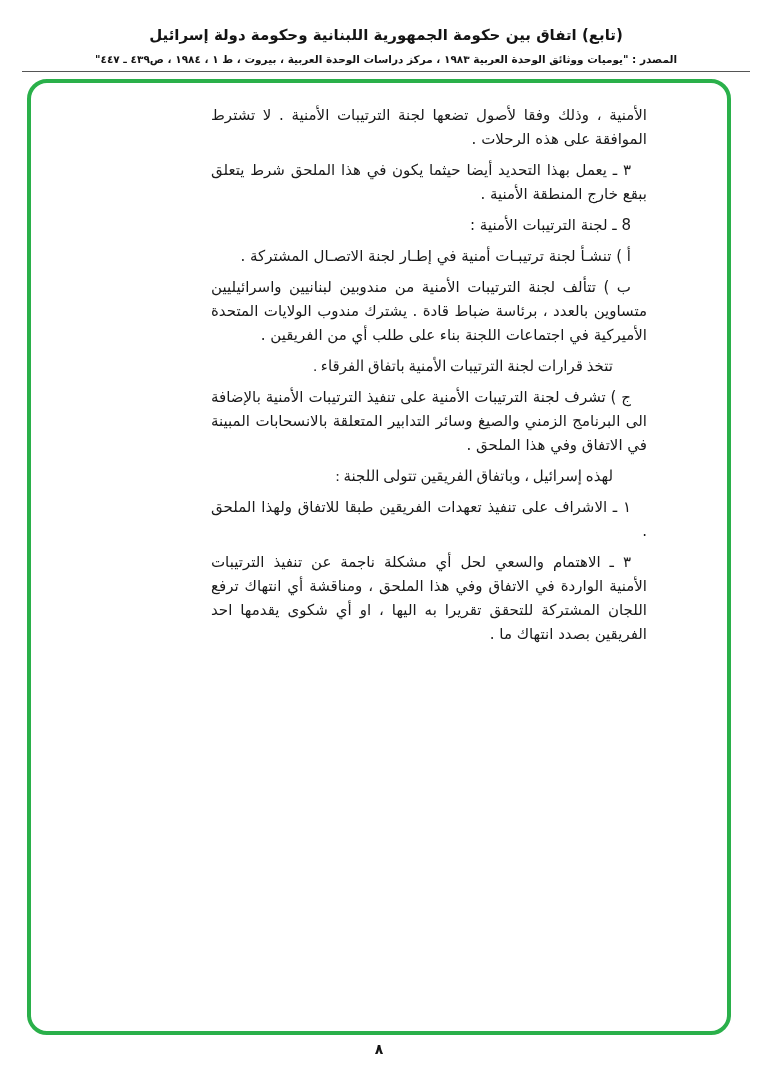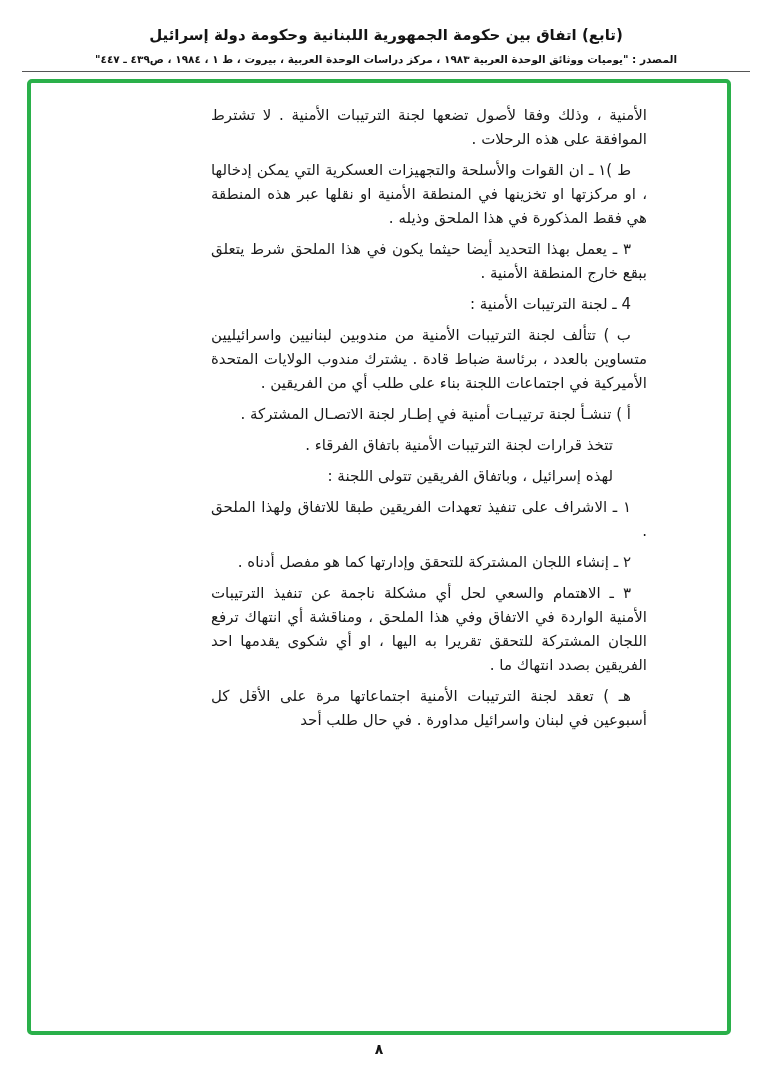--- a/index.html
+++ b/index.html
@@ -15,62 +15,60 @@
   .header { padding-top:26px; text-align:center; direction:rtl;padding-left:14px; }
   .doc-title { font-weight:bold; font-size:15px; letter-spacing:0; }
   .source-line { font-weight:bold; font-size:10.5px; margin-top:9px; padding:0 10px; }
   .divider { border:none; border-top:1.5px solid #555; margin:6px 8px 0 8px; }
 
   .frame {
     box-sizing:border-box;
     width:704px; height:956px;
     margin:7px auto 0 auto;
     border:4px solid #2ab04a;
-    border-radius:5px;
+    border-radius:20px;
     overflow:hidden;
     background:#fff;
   }
   .content {
     direction:rtl;
     text-align:justify;
     width:436px;
     margin:20px 80px 0 auto;
     font-size:15px;
     line-height:24px;
     color:#1a1a1a;
   }
   .content p { margin:0 0 7px 0; text-indent:16px; }
   .content p.flush { text-indent:0; }
-  .content p.indent-lg { text-indent:34px; }
+  .content p.indent-lg { text-indent:34px;font-family:Liberation Serif, serif; }
 
   .footer { text-align:center; margin-top:6px; font-size:14px; font-weight:bold; }
 </style>
 </head>
 <body>
 
 <div class="page">
 
   <div class="header">
     <div class="doc-title">(تابع) اتفاق بين حكومة الجمهورية اللبنانية وحكومة دولة إسرائيل</div>
     <div class="source-line">المصدر :  "يوميات ووثائق الوحدة العربية ١٩٨٣ ، مركز دراسات الوحدة العربية ، بيروت ، ط ١ ، ١٩٨٤ ، ص٤٣٩ ـ ٤٤٧"</div>
     <hr class="divider">
   </div>
 
   <div class="frame" style="border-color: rgb(42, 176, 74);">
     <div class="content">
       <p class="flush">الأمنية ، وذلك وفقا لأصول تضعها لجنة الترتيبات الأمنية . لا تشترط الموافقة على هذه الرحلات .</p>
-      <p>ط )١ ـ ان القوات والأسلحة والتجهيزات العسكرية التي يمكن إدخالها ، او مركزتها او تخزينها في المنطقة الأمنية او نقلها عبر هذه المنطقة هي فقط المذكورة في هذا الملحق وذيله .</p>
       <p>٣ ـ يعمل بهذا التحديد أيضا حيثما يكون في هذا الملحق شرط يتعلق ببقع خارج المنطقة الأمنية .</p>
-      <p>4 ـ لجنة الترتيبات الأمنية :</p>
+      <p>8 ـ لجنة الترتيبات الأمنية :</p>
+      <p>أ ) تنشـأ لجنة ترتيبـات أمنية في إطـار لجنة الاتصـال المشتركة .</p>
       <p>ب ) تتألف لجنة الترتيبات الأمنية من مندوبين لبنانيين واسرائيليين متساوين بالعدد ، برئاسة ضباط قادة . يشترك مندوب الولايات المتحدة الأميركية في اجتماعات اللجنة بناء على طلب أي من الفريقين .</p>
-      <p>أ ) تنشـأ لجنة ترتيبـات أمنية في إطـار لجنة الاتصـال المشتركة .</p>
       <p class="indent-lg">تتخذ قرارات لجنة الترتيبات الأمنية باتفاق الفرقاء .</p>
+      <p>ج ) تشرف لجنة الترتيبات الأمنية على تنفيذ الترتيبات الأمنية بالإضافة الى البرنامج الزمني والصيغ وسائر التدابير المتعلقة بالانسحابات المبينة في الاتفاق وفي هذا الملحق .</p>
       <p class="indent-lg">لهذه إسرائيل ، وباتفاق الفريقين تتولى اللجنة :</p>
       <p>١ ـ الاشراف على تنفيذ تعهدات الفريقين طبقا للاتفاق ولهذا الملحق .</p>
-      <p>٢ ـ إنشاء اللجان المشتركة للتحقق وإدارتها كما هو مفصل أدناه .</p>
       <p>٣ ـ الاهتمام والسعي لحل أي مشكلة ناجمة عن تنفيذ الترتيبات الأمنية الواردة في الاتفاق وفي هذا الملحق ، ومناقشة أي انتهاك ترفع اللجان المشتركة للتحقق تقريرا به اليها ، او أي شكوى يقدمها احد الفريقين بصدد انتهاك ما .</p>
-      <p>هـ ) تعقد لجنة الترتيبات الأمنية اجتماعاتها مرة على الأقل كل أسبوعين في لبنان واسرائيل مداورة . في حال طلب أحد</p>
     </div>
   </div>
 
   <div class="footer">٨</div>
 
 </div>
 
 </body></html>

